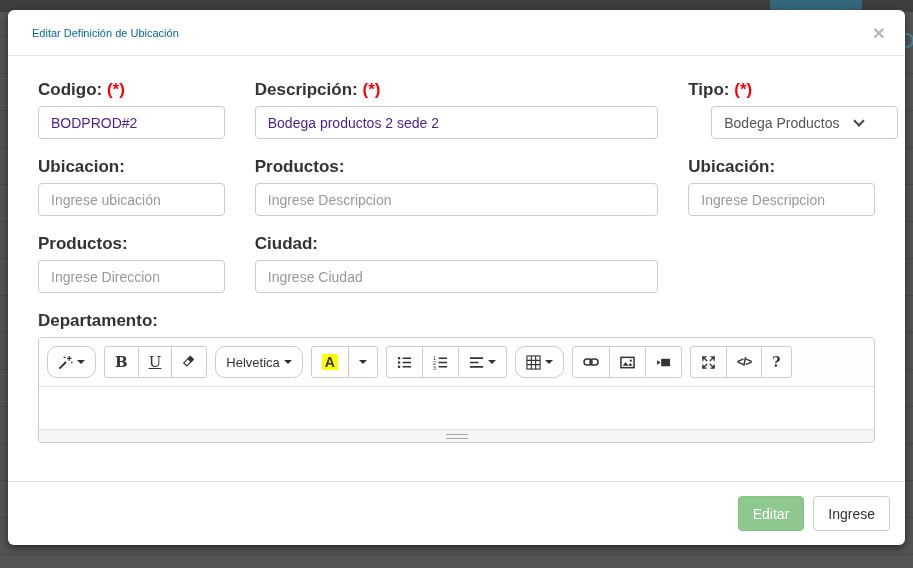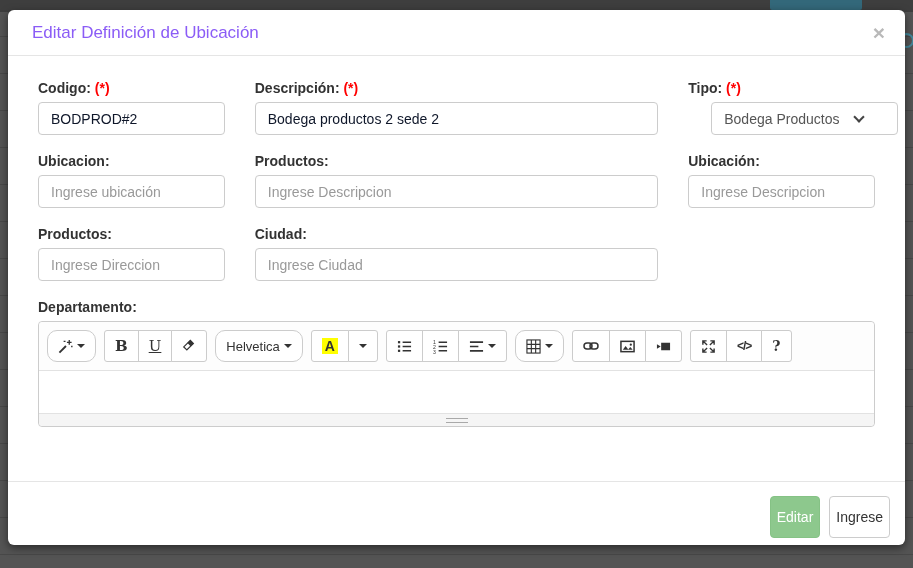--- a/index.html
+++ b/index.html
@@ -15,32 +15,32 @@
     background:#33687a; border-radius:0 0 2px 2px; }
   .bg-refresh { position:absolute; left:899px; top:33px; width:15px; height:15px;
     border:2px solid #43889c; border-radius:50%; }
 
   
   .modal { position:absolute; left:8px; top:10px; width:897px; height:535px;
     background:#fff; border-radius:6px; box-shadow:0 3px 9px rgba(0,0,0,.5);
     color:#333; }
   .modal-header { height:46px; padding:0 20px 0 24px; display:flex; align-items:center;
     border-bottom:1px solid #e5e5e5; }
-  .modal-title { font-size:17px; color:#8b5cf6; }
+  .modal-title { font-size:11px; color:#0369a1; }
   .close-btn { margin-left:auto; background:none; border:none; cursor:pointer;
     font-size:21px; font-weight:bold; color:#b9b9b9; line-height:1; }
 
   .modal-body { padding:24px 15px 0; }
   .frow { display:flex; margin-bottom:18px; }
   .col { padding:0 15px; }
   .c25 { width:25%; } .c50 { width:50%; }
-  label { display:block; font-size:14px; font-weight:bold; color:#333; margin-bottom:6px; }
+  label { display:block; font-size:17px; font-weight:bold; color:#333; margin-bottom:6px; }
   .req { color:#ff0000; }
   .txt { width:100%; height:33px; border:1px solid #ccc; border-radius:4px;
-    padding:6px 12px; font-size:14px; color:#0f172a; background:#fff;
+    padding:6px 12px; font-size:14px; color:#4c1d95; background:#fff;
     font-family:"Liberation Sans", sans-serif; }
   .txt::placeholder { color:#999; opacity:1; }
   .select-wrap { position:relative; }
   select.txt { appearance:none; -webkit-appearance:none; padding-right:28px; color:#555;margin-left:23px; }
   .chev { position:absolute; right:12px; top:11px; width:8px; height:8px;
     border-left:2px solid #444; border-bottom:2px solid #444;
     transform:rotate(-45deg); pointer-events:none; }
 
   
   .obs-block { padding:0 15px; margin-top:16px; }
@@ -65,21 +65,21 @@
   .edit-area { height:42px; background:#fff; cursor:text; }
   .statusbar { height:13px; background:#f5f5f5; border-top:1px solid #e2e2e2;
     border-radius:0 0 4px 4px; display:flex; align-items:center; justify-content:center;
     cursor:ns-resize; }
   .grip { width:22px; height:5px; border-top:1px solid #a9a9a9; border-bottom:1px solid #a9a9a9; }
 
   
   .modal-footer { position:absolute; left:0; right:0; bottom:0; height:64px;
     border-top:1px solid #e5e5e5; padding:14px 15px; display:flex;
     justify-content:flex-end; align-items:flex-start; gap:9px; border-radius:0 0 6px 6px; }
-  .btn { height:42px; padding:6px 6px; font-size:14px; border-radius:4px; cursor:pointer;
+  .btn { height:35px; padding:6px 14px; font-size:14px; border-radius:4px; cursor:pointer;
     font-family:"Liberation Sans", sans-serif;text-align:center; }
   .btn-success { background:#8dc88d; border:1px solid #85c285; color:#fff; }
   .btn-default { background:#fff; border:1px solid #ccc; color:#333; }
 </style>
 </head>
 <body>
 
 <div class="backdrop"></div>
 <div class="backdrop-topbar"></div>
 <div class="bg-teal-btn"></div>

